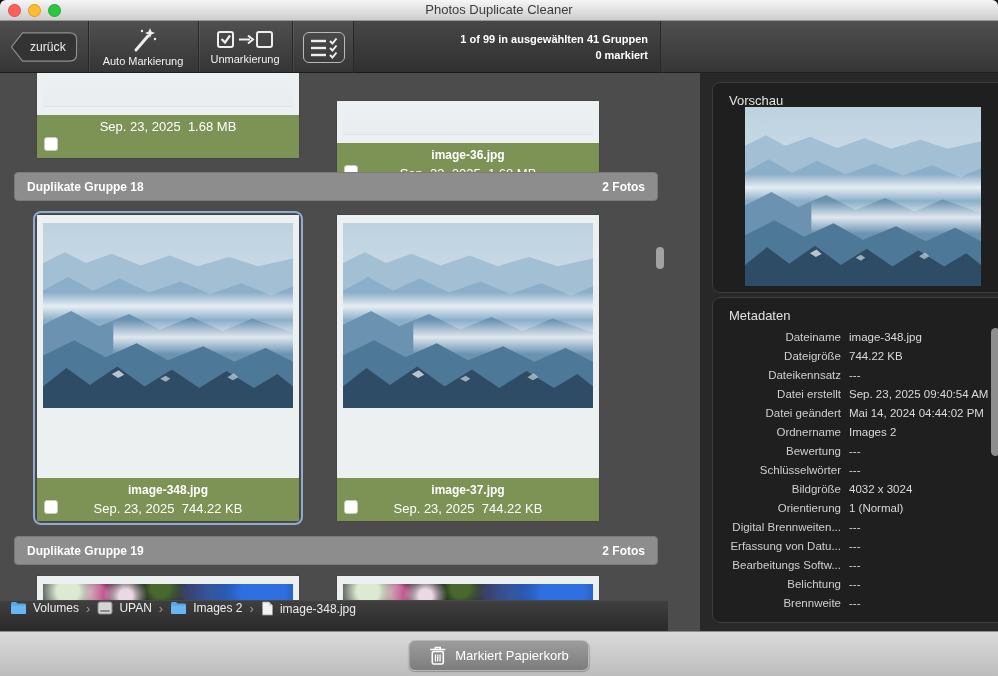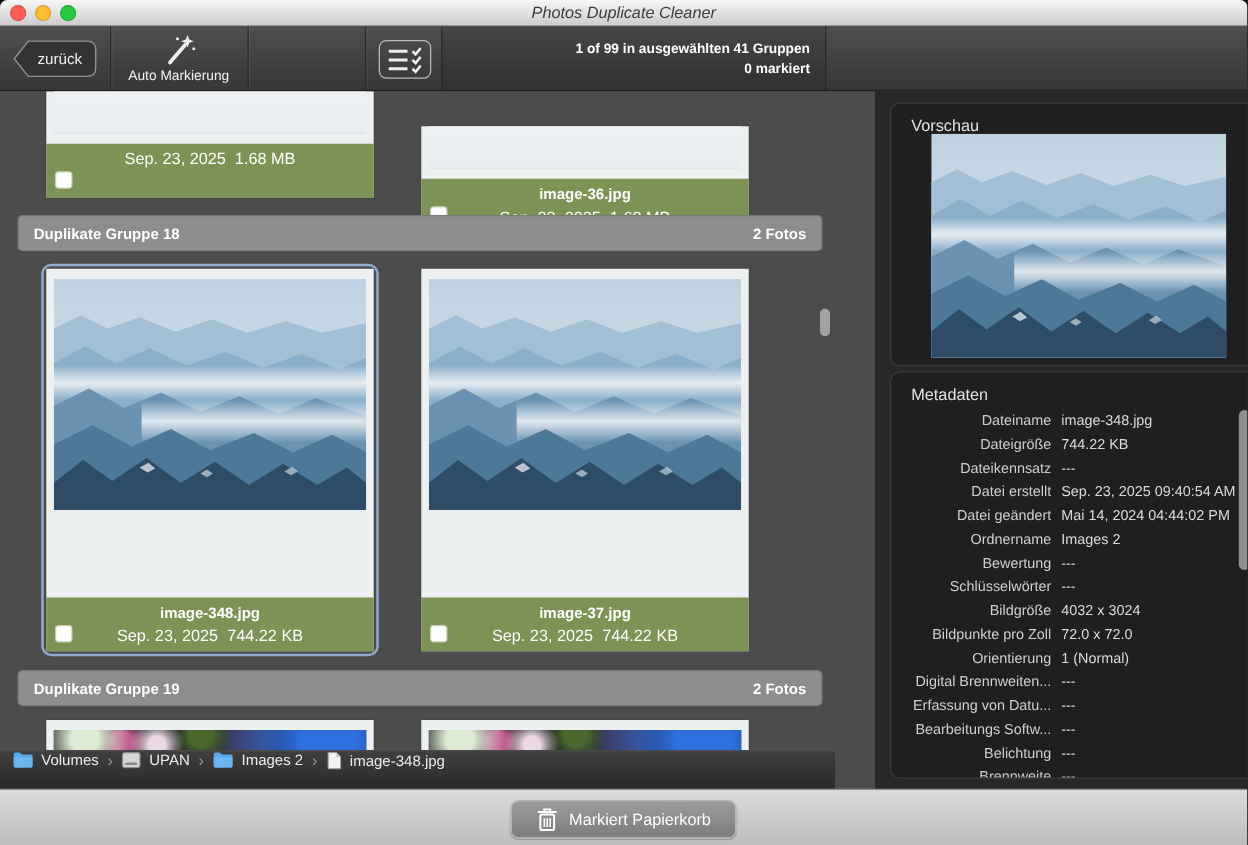--- a/index.html
+++ b/index.html
@@ -3,21 +3,21 @@
 <meta charset="utf-8">
 <style>
   * { margin:0; padding:0; box-sizing:border-box; }
   html,body { background:#111; }
   body { font-family:"Liberation Sans", sans-serif; }
   .window { position:relative; width:998px; height:676px; overflow:hidden; background:#4c4c4c;
             border-radius:6px 6px 0 0; }
 
   
   .titlebar { position:absolute; left:0; top:0; width:998px; height:21px;
-              background:linear-gradient(#f6f6f6,#cdcdcd); border-bottom:1px solid #999;font-style:italic; }
+              background:linear-gradient(#f6f6f6,#cdcdcd); border-bottom:1px solid #999; }
   .traffic { position:absolute; left:8px; top:4px; display:flex; gap:7px; }
   .light { width:13px; height:13px; border-radius:50%; border:1px solid rgba(0,0,0,.15); }
   .red{background:#ff5f57}.yellow{background:#febc2e}.green{background:#28c840}
   .win-title { width:100%; text-align:center; line-height:20px; font-size:13px; color:#3c3c3c; }
 
   
   .toolbar { position:absolute; left:0; top:21px; width:998px; height:52px;
              background:linear-gradient(#4f4f4f,#363636); border-bottom:1px solid #1e1e1e; color:#f2f2f2; }
   .tb-sep { position:absolute; top:0; bottom:0; width:1px; background:#282828; box-shadow:1px 0 0 rgba(255,255,255,.08); }
   .back-btn { position:absolute; left:10px; top:10px; width:68px; height:32px; cursor:default; }
@@ -148,20 +148,30 @@
       <svg class="ico" width="30" height="26" viewBox="0 0 30 26">
         <line x1="8" y1="23" x2="20" y2="9" stroke="#eeeeee" stroke-width="3" stroke-linecap="round"></line>
         <path d="M22,1 l1.4,3.6 3.6,1.4 -3.6,1.4 -1.4,3.6 -1.4,-3.6 -3.6,-1.4 3.6,-1.4 Z" fill="#eeeeee"></path>
         <circle cx="27" cy="12" r="1.2" fill="#eeeeee"></circle>
         <circle cx="14" cy="4" r="1.2" fill="#eeeeee"></circle>
       </svg>
       <span class="lbl">Auto Markierung</span>
     </div>
     <div class="tb-sep" style="left:198px"></div>
 
+    <div class="tb-item unmark">
+      <svg class="ico" width="58" height="24" viewBox="0 0 58 24">
+        <rect x="2" y="5" width="15" height="15" rx="2" fill="none" stroke="#eeeeee" stroke-width="2"></rect>
+        <path d="M5.5,12 l3.5,3.5 5,-7" fill="none" stroke="#eeeeee" stroke-width="2.2"></path>
+        <line x1="23" y1="12.5" x2="34" y2="12.5" stroke="#eeeeee" stroke-width="2"></line>
+        <path d="M32,8.5 l5,4 -5,4" fill="none" stroke="#eeeeee" stroke-width="2"></path>
+        <rect x="41" y="5" width="15" height="15" rx="2" fill="none" stroke="#eeeeee" stroke-width="2"></rect>
+      </svg>
+      <span class="lbl">Unmarkierung</span>
+    </div>
     <div class="tb-sep" style="left:292px"></div>
 
     <div class="list-btn">
       <svg width="30" height="22" viewBox="0 0 30 22">
         <line x1="2" y1="4" x2="17" y2="4" stroke="#eeeeee" stroke-width="2.4"></line>
         <line x1="2" y1="11" x2="17" y2="11" stroke="#eeeeee" stroke-width="2.4"></line>
         <line x1="2" y1="18" x2="17" y2="18" stroke="#eeeeee" stroke-width="2.4"></line>
         <path d="M21,4 l2.5,2.5 4,-5" fill="none" stroke="#eeeeee" stroke-width="2"></path>
         <path d="M21,11 l2.5,2.5 4,-5" fill="none" stroke="#eeeeee" stroke-width="2"></path>
         <path d="M21,18 l2.5,2.5 4,-5" fill="none" stroke="#eeeeee" stroke-width="2"></path>
@@ -282,24 +292,20 @@
           </div>
         <div class="meta-row">
             <span class="meta-label">Schlüsselwörter</span>
             <span class="meta-value">---</span>
           </div>
         <div class="meta-row">
             <span class="meta-label">Bildgröße</span>
             <span class="meta-value">4032 x 3024</span>
           </div>
         <div class="meta-row">
-            <span class="meta-label">Bildpunkte pro Zoll</span>
-            <span class="meta-value">72.0 x 72.0</span>
-          </div>
-        <div class="meta-row">
             <span class="meta-label">Orientierung</span>
             <span class="meta-value">1 (Normal)</span>
           </div>
         <div class="meta-row">
             <span class="meta-label">Digital Brennweiten...</span>
             <span class="meta-value">---</span>
           </div>
         <div class="meta-row">
             <span class="meta-label">Erfassung von Datu...</span>
             <span class="meta-value">---</span>

